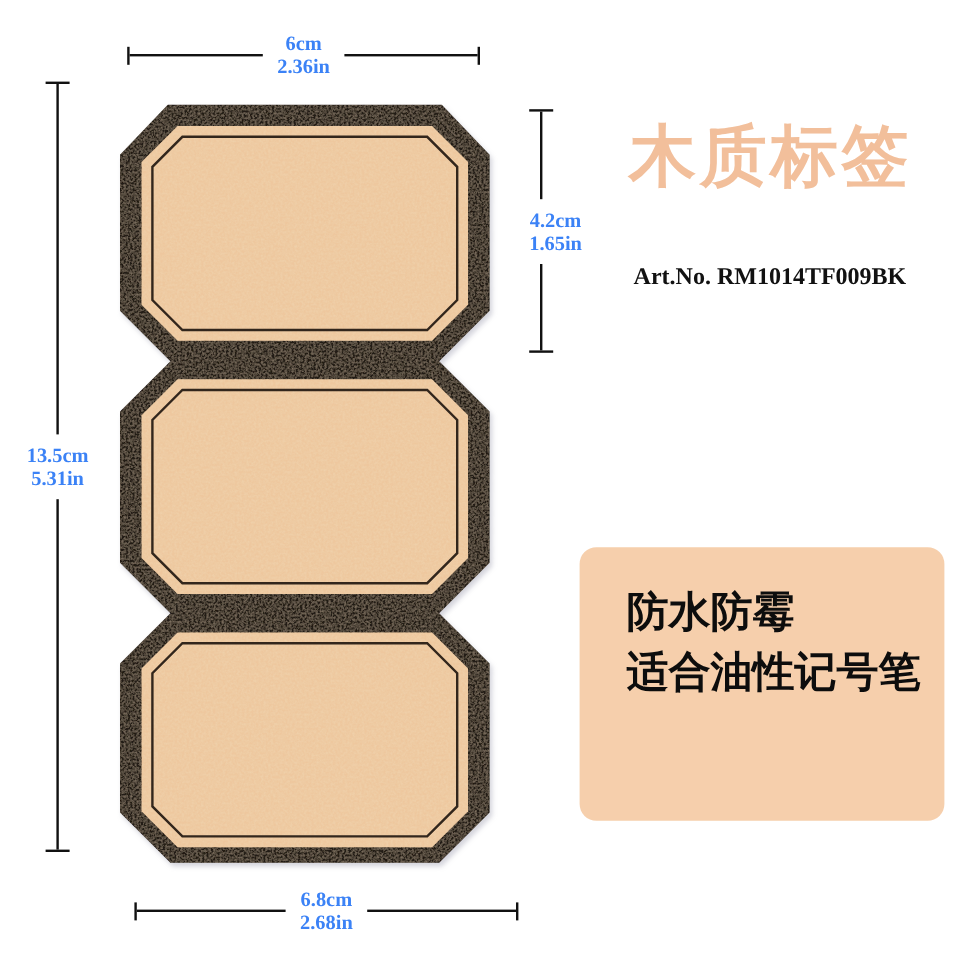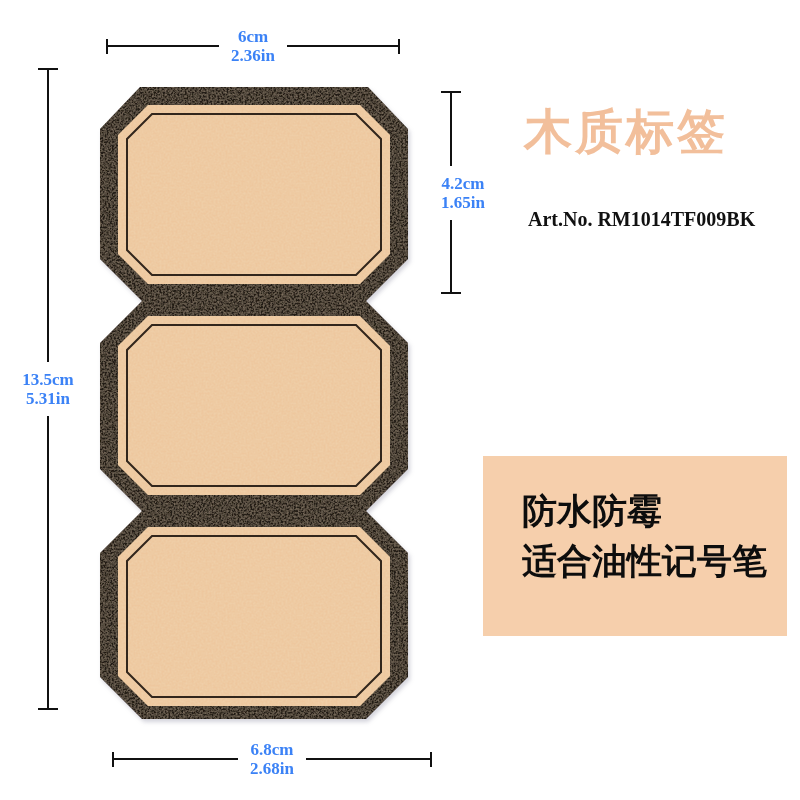--- a/index.html
+++ b/index.html
@@ -24,36 +24,36 @@
   .dim-text{flex:0 0 auto;text-align:center;font-size:17px;line-height:19px;margin:0 12px;white-space:nowrap;}
   .dim-v .dim-text{margin:8px 0;}
   .dim-top{left:106px;top:26px;width:294px;height:40px;}
   .dim-bottom{left:112px;top:739px;width:320px;height:40px;}
   .dim-left{left:19px;top:68px;width:58px;height:642px;}
   .dim-right{left:421px;top:91px;width:60px;height:203px;}
   .dim-right .dim-text{transform:translateX(12px);}
   
   .product-title{
     position:absolute;left:524px;top:100px;width:250px;
-    font-size:48px;font-weight:bold;letter-spacing:3px;line-height:62px;
+    font-size:56px;font-weight:bold;letter-spacing:3px;line-height:62px;
     font-family:"DejaVu Sans", sans-serif;white-space:nowrap;
   }
   .art-no{
-    position:absolute;left:528px;top:208px;width:230px;
+    position:absolute;left:528px;top:220px;width:230px;
     font-family:"Liberation Serif", serif;font-weight:bold;font-size:20px;color:#111;
     white-space:nowrap;
   }
   .specs{
     position:absolute;left:510px;top:288px;width:262px;text-align:center;
     font-family:"Liberation Serif", serif;font-weight:bold;color:#111;
   }
   .specs .spec-line{font-size:27px;line-height:36px;white-space:nowrap;}
   .feature-box{
-    position:absolute;left:483px;top:456px;width:304px;height:180px;
-    box-sizing:border-box;padding:30px 0 0 39px;
+    position:absolute;left:483px;top:456px;width:304px;height:228px;
+    box-sizing:border-box;padding:30px 0 0 39px;border-radius:14px;
   }
   .feature-box .feature-line{
     font-family:"DejaVu Sans", sans-serif;font-weight:bold;color:#0d0d0d;
     font-size:35px;line-height:50px;white-space:nowrap;
   }
 </style>
 </head>
 <body>
 
 <svg class="sheet-svg" viewBox="0 0 312 633" xmlns="http://www.w3.org/2000/svg">

